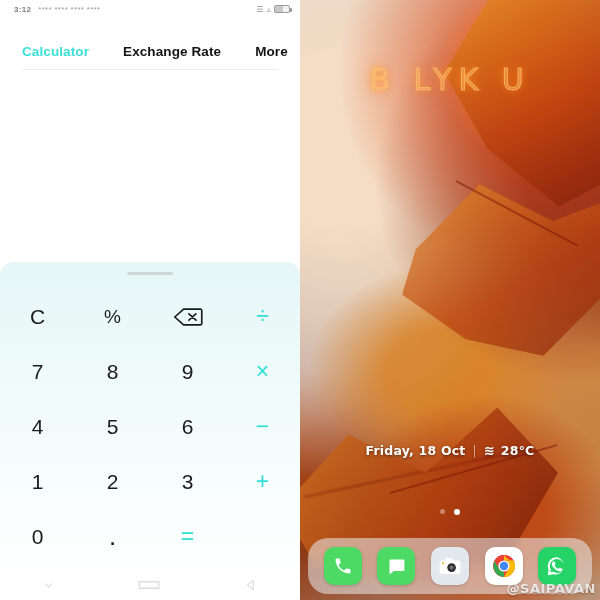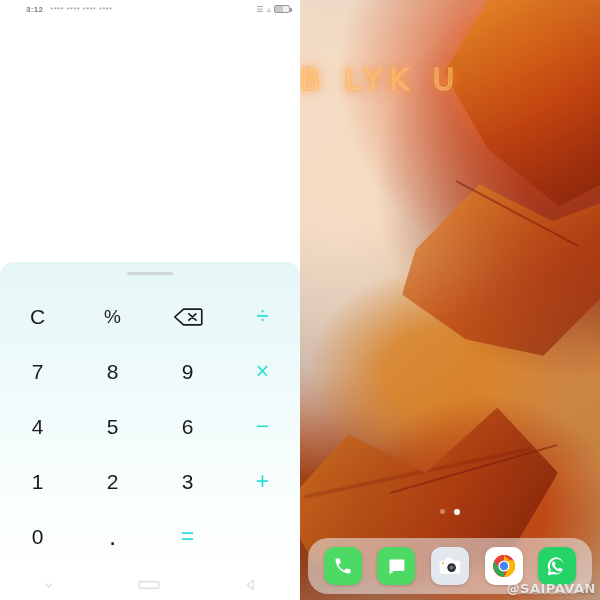--- a/index.html
+++ b/index.html
@@ -14,21 +14,21 @@
   
   .left-panel {
     position: relative;
     width: 300px; height: 600px;
     background: #ffffff;
     overflow: hidden;
   }
   .statusbar {
     height: 18px; width: 100%;
     display: flex; align-items: center;
-    padding: 0 10px 0 26px;
+    padding: 0 10px 0 14px;
     font-size: 8px; color: #8a8a8a;
     letter-spacing: .3px;
     filter: blur(0.6px);
   }
   .sb-time { font-weight: 600; color: #7d7d7d; }
   .sb-left-icons { margin-left: 7px; display:flex; gap: 4px; align-items:center; color:#9a9a9a; }
   .sb-spacer { flex: 1; }
   .sb-right-icons { display:flex; gap: 3px; align-items:center; color:#8f8f8f; }
   .sb-batt {
     display:inline-block; width: 16px; height: 8px;
@@ -139,21 +139,21 @@
     clip-path: polygon(0% 58%, 24% 20%, 52% 40%, 78% 6%, 100% 40%, 82% 84%, 44% 100%, 12% 88%);
     opacity: .93;
   }
   .leaf-vein {
     position: absolute; background: rgba(120,18,8,.5);
     transform-origin: left center; filter: blur(.5px);
   }
 
   .wall-title {
     position: absolute; top: 62px; left: 0; right: 0;
-    text-align: left;
+    text-align: center;
     font-size: 30px; font-weight: 400;
     letter-spacing: 7px;
     color: rgba(255,214,150,.30);
     -webkit-text-stroke: 1px rgba(255,186,96,.85);
     text-shadow: 0 0 7px rgba(255,150,40,.75), 0 0 16px rgba(255,110,20,.5);
     font-family: "DejaVu Sans", sans-serif;
     pointer-events: none;
   }
 
   .datewidget {
@@ -214,20 +214,26 @@
       <span class="sb-time">3:12</span>
       <span class="sb-left-icons">**** **** **** ****</span>
       <span class="sb-spacer"></span>
       <span class="sb-right-icons">
         <span>☰</span>
         <span>▵</span>
         <span class="sb-batt"></span>
       </span>
     </div>
 
+    <div class="tabs">
+      <div class="tab active">Calculator</div>
+      <div class="tab">Exchange Rate</div>
+      <div class="tab">More</div>
+      <div class="tab-underline"></div>
+    </div>
 
     <div class="display-area"></div>
 
     <div class="keypad-wrap">
       <div class="drag-handle"></div>
       <div class="keypad" id="main-keypad">
           <div class="key fn">
             <span>C</span>
           </div>
           <div class="key fn">
@@ -315,20 +321,26 @@
       <div class="leaf leaf-mid"></div>
       <div class="leaf leaf-bot">
         <div class="leaf-vein" style="left:8%;top:52%;width:84%;height:2px;transform:rotate(-12deg);"></div>
       </div>
       <div class="leaf-vein" style="left:52%;top:30%;width:46%;height:2px;transform:rotate(28deg);"></div>
       <div class="leaf-vein" style="left:30%;top:82%;width:58%;height:2px;transform:rotate(-16deg);"></div>
     </div>
 
     <div class="wall-title">B LYK U</div>
 
+    <div class="datewidget">
+      <span>Friday, 18 Oct</span>
+      <span class="dw-sep">|</span>
+      <span class="dw-wicon">≋</span>
+      <span>28°C</span>
+    </div>
 
     <div class="page-dots">
       <span class="dot-i"></span>
       <span class="dot-i on"></span>
     </div>
 
     <div class="dock">
       <div class="app app-phone">
         <svg width="20" height="20" viewBox="0 0 24 24">
             <path d="M6.6 10.8c1.4 2.8 3.8 5.1 6.6 6.6l2.2-2.2c.3-.3.7-.4 1-.2 1.2.4 2.4.6 3.6.6.6 0 1 .4 1 1V20c0 .6-.4 1-1 1C10.6 21 3 13.4 3 4c0-.6.4-1 1-1h3.5c.6 0 1 .4 1 1 0 1.3.2 2.5.6 3.6.1.3 0 .7-.2 1l-2.3 2.2z" fill="#fff"></path>

